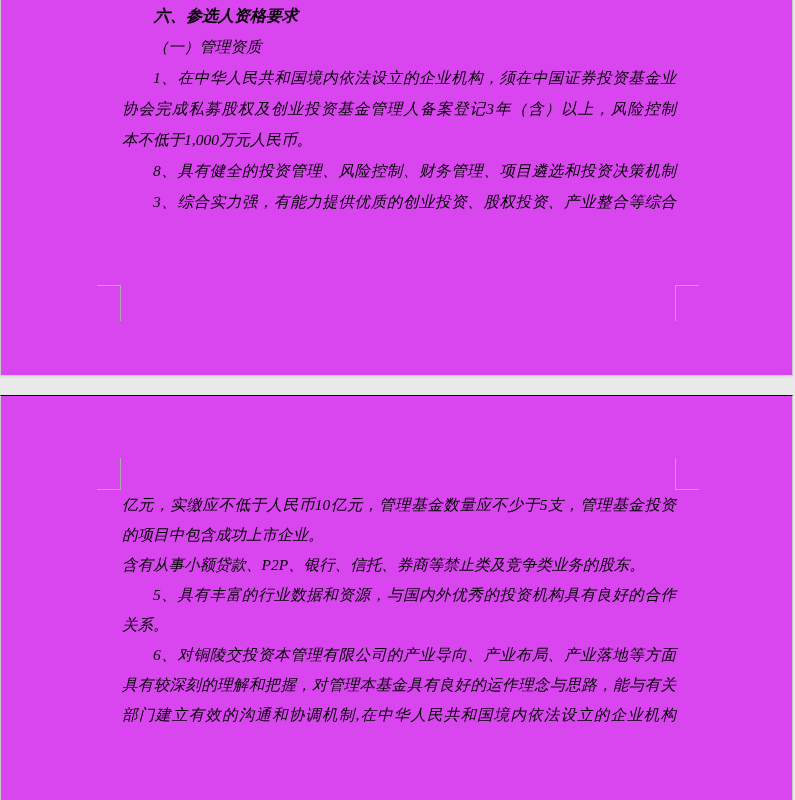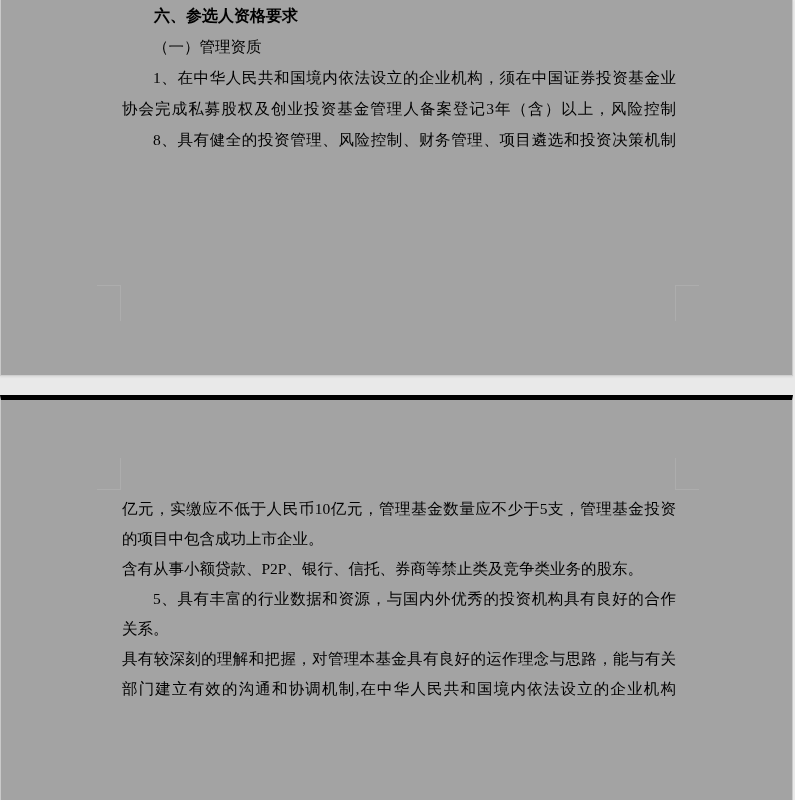--- a/index.html
+++ b/index.html
@@ -12,35 +12,36 @@
     height: 800px;
     background: #e9e9e9;
     overflow: hidden;
     font-family: "Liberation Serif", "DejaVu Serif", serif;
     color: #000000;
   }
   .page {
     position: absolute;
     left: 0;
     width: 793px;
-    background: #a3a3a3;
+    background: #d946ef;
     border-left: 1px solid #c9c9c9;
     border-right: 1px solid #c9c9c9;
     box-sizing: border-box;
+    font-style: italic;
   }
   #page1 {
     top: 0;
     height: 376px;
     border-bottom: 1px solid #cfcfcf;
     box-shadow: 0 1px 2px rgba(0,0,0,0.08);
   }
   #page2 {
     top: 395px;
     height: 405px;
-    border-top: 5px solid #000000;
+    border-top: 1px solid #000000;
   }
   .textblock {
     position: absolute;
     left: 121px;
     width: 554px;
     font-size: 15.5px;
     letter-spacing: 0;
   }
   #page1 .textblock {
     top: 0;
@@ -86,31 +87,34 @@
 </style>
 </head>
 <body>
 
 <div class="page" id="page1">
   <div class="textblock">
     <div class="line plain indent heading">六、参选人资格要求</div>
     <div class="line plain indent">（一）管理资质</div>
     <div class="line indent">1、在中华人民共和国境内依法设立的企业机构，须在中国证券投资基金业</div>
     <div class="line">协会完成私募股权及创业投资基金管理人备案登记3年（含）以上，风险控制</div>
+    <div class="line end">本不低于1,000万元人民币。</div>
     <div class="line indent">8、具有健全的投资管理、风险控制、财务管理、项目遴选和投资决策机制</div>
+    <div class="line indent">3、综合实力强，有能力提供优质的创业投资、股权投资、产业整合等综合</div>
   </div>
 </div>
 
 <div class="page" id="page2">
   <div class="textblock">
     <div class="line">亿元，实缴应不低于人民币10亿元，管理基金数量应不少于5支，管理基金投资</div>
     <div class="line end">的项目中包含成功上市企业。</div>
     <div class="line end">含有从事小额贷款、P2P、银行、信托、券商等禁止类及竞争类业务的股东。</div>
     <div class="line indent">5、具有丰富的行业数据和资源，与国内外优秀的投资机构具有良好的合作</div>
     <div class="line end">关系。</div>
+    <div class="line indent">6、对铜陵交投资本管理有限公司的产业导向、产业布局、产业落地等方面</div>
     <div class="line">具有较深刻的理解和把握，对管理本基金具有良好的运作理念与思路，能与有关</div>
     <div class="line">部门建立有效的沟通和协调机制,在中华人民共和国境内依法设立的企业机构</div>
   </div>
 </div>
 
 <div class="crop bl"></div>
 <div class="crop br"></div>
 <div class="crop tl"></div>
 <div class="crop tr"></div>
 

